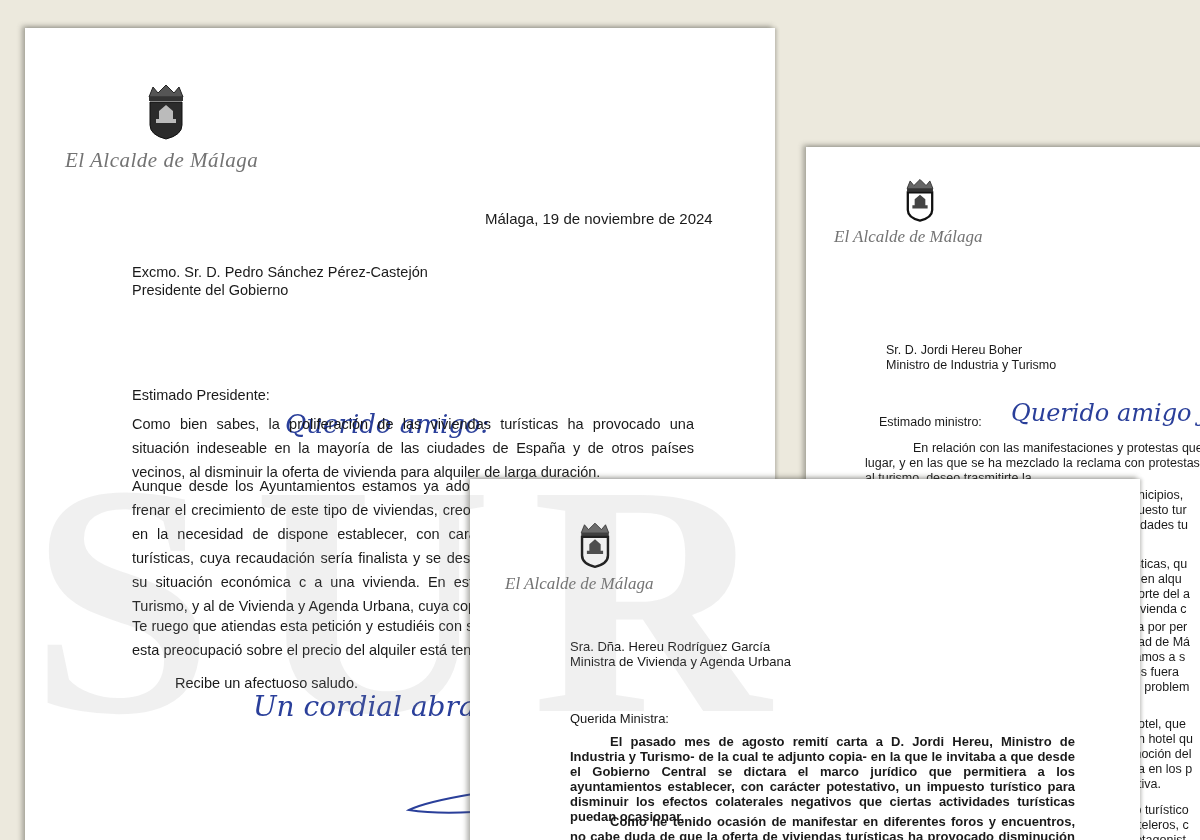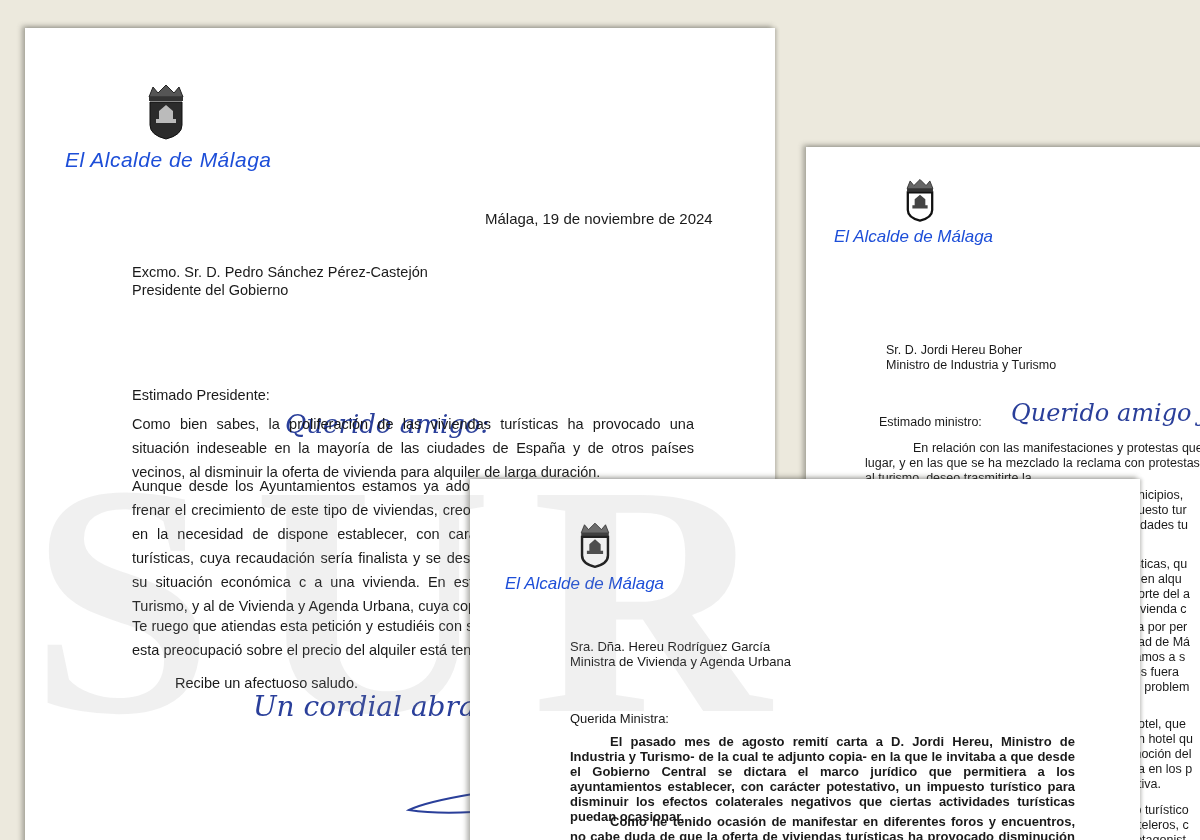--- a/index.html
+++ b/index.html
@@ -22,22 +22,22 @@
     position: absolute; left: 0; top: 470px; width: 1200px; height: 260px;
     z-index: 10; pointer-events: none;
     font-family: "Liberation Serif", serif; font-weight: bold;
     font-size: 330px; line-height: 260px; letter-spacing: 40px;
     color: rgba(150,150,150,0.14); white-space: nowrap; padding-left: 30px;
   }
 
   .crest { position: absolute; }
   .crest svg { display: block; }
   .letterhead {
-    position: absolute; font-family: Liberation Sans, sans-serif; font-style: italic;
-    color: #1d4ed8; white-space: nowrap;
+    position: absolute; font-family: Liberation Serif, serif; font-style: italic;
+    color: #737373; white-space: nowrap;
   }
   .txt { position: absolute; white-space: nowrap; }
   .para { position: absolute; text-align: justify; }
   .hand { position: absolute; font-family: "DejaVu Serif", serif; font-style: italic; color: #2a3f9a; white-space: nowrap; }
 
   
   #l1-crest { left: 120px; top: 55px; }
   #l1-head { left: 40px; top: 120px; font-size: 21px; letter-spacing: 0.5px; }
   #l1-date { left: 460px; top: 182px; font-size: 15px; }
   #l1-addr { left: 107px; top: 235px; font-size: 14.5px; line-height: 18px; }

